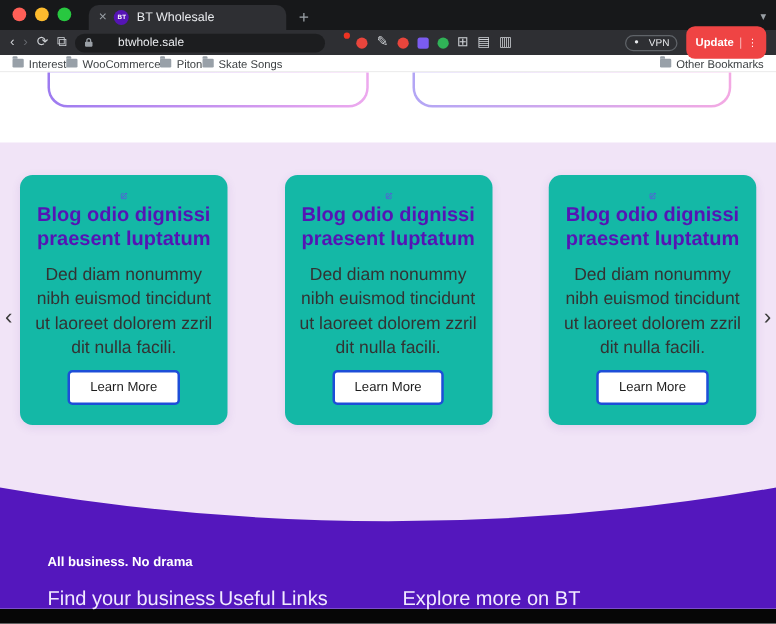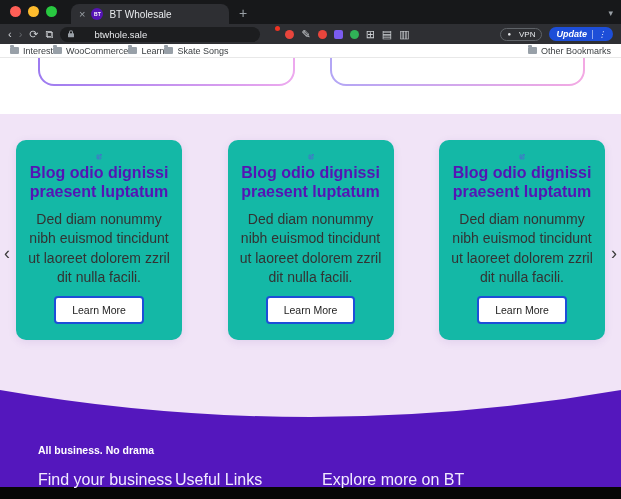--- a/index.html
+++ b/index.html
@@ -24,21 +24,21 @@
   .addressbar { width:200px; height:15px; background:#1c1d1f; border-radius:8px; display:flex; align-items:center; gap:19px; padding:0 7px; }
   .url { color:#e8eaed; font-size:9.5px; flex:1; }
   .shield-wrap { position:relative; width:11px; height:12px; }
   .shield { width:10px; height:11px; background:#fb542b; clip-path:polygon(50% 100%, 0 75%, 0 0, 100% 0, 100% 75%); }
   .badge { position:absolute; top:-2px; right:-2px; width:5px; height:5px; border-radius:50%; background:#e32; }
   .dot-ic { width:9px; height:9px; border-radius:50%; }
   .dot-ic.red{background:#e8453c;} .dot-ic.green{background:#30b257;}
   .sq-ic { width:9px; height:9px; border-radius:2px; background:#7b5cf0; }
   .vpn-pill { margin-left:auto; height:13px; border:1px solid #5f6368; border-radius:7px; display:flex; align-items:center; gap:8px; padding:0 6px; color:#e8eaed; font-size:8px; }
   .vpn-dot { font-size:6px; color:#e8eaed; line-height:1; }
-  .update-pill { height:14px; background:#1d4ed8; border-radius:7px; display:flex; align-items:center; gap:5px; padding:0 7px; color:#fff; font-size:9px; font-weight:bold;font-style:italic; }
+  .update-pill { height:26px; background:#ef4444; border-radius:7px; display:flex; align-items:center; gap:5px; padding:0 7px; color:#fff; font-size:9px; font-weight:bold; }
   .update-div { width:1px; height:9px; background:rgba(255,255,255,.5); }
   .update-dots { font-size:8px; font-weight:normal; }
 
   .bookmarksbar { height:14px; background:#fff; border-bottom:1px solid #e8e8e8; display:flex; align-items:center; padding:0 10px; font-size:9px; color:#3c4043; }
   .bm { display:flex; align-items:center; gap:4px; }
   .folder { width:9px; height:7px; background:#98a0a8; border-radius:1px; position:relative; flex:0 0 auto; }
   .folder::before { content:""; position:absolute; top:-2px; left:0; width:4px; height:2px; background:#98a0a8; border-radius:1px 1px 0 0; }
   .bm.other { margin-left:auto; }
 
   
@@ -126,21 +126,21 @@
     <span class="bm">
       <span class="folder"></span>
       <span>Interest</span>
     </span>
     <span class="bm">
       <span class="folder"></span>
       <span>WooCommerce</span>
     </span>
     <span class="bm">
       <span class="folder"></span>
-      <span>Learn</span>
+      <span>Piton</span>
     </span>
     <span class="bm">
       <span class="folder"></span>
       <span>Skate Songs</span>
     </span>
     <span class="bm other">
       <span class="folder"></span>
       <span>Other Bookmarks</span>
     </span>
   </div>

